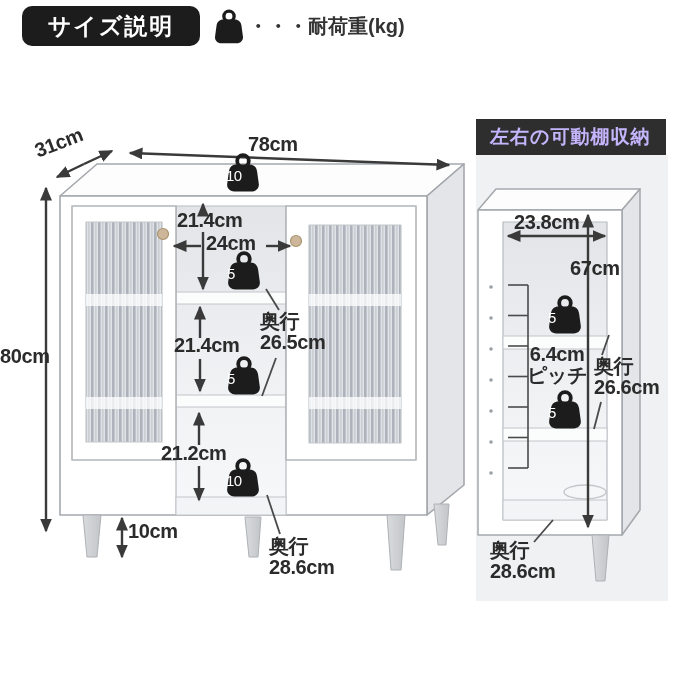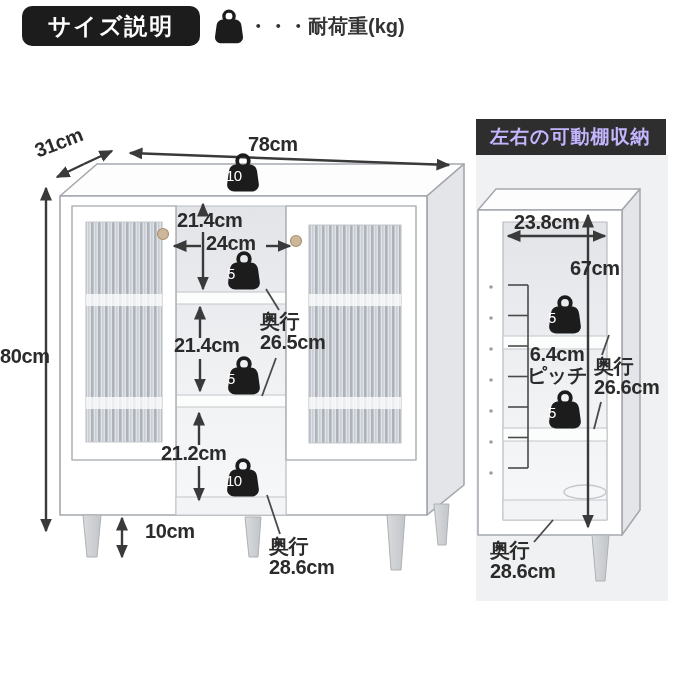--- a/index.html
+++ b/index.html
@@ -205,21 +205,21 @@
       <line x1="267" y1="495" x2="280" y2="534"></line>
       <line x1="609" y1="335" x2="602" y2="355"></line>
       <line x1="601" y1="402" x2="594" y2="429"></line>
       <line x1="553" y1="520" x2="534" y2="542"></line>
     </g>
   </svg>
 
   <div class="lbl" style="left:248px;top:134px;">78cm</div>
   <div class="lbl rot" style="left:32px;top:142px;">31cm</div>
   <div class="lbl" style="left:0px;top:346px;">80cm</div>
-  <div class="lbl" style="left:145px;top:521px;">10cm</div>
+  <div class="lbl" style="left:128px;top:521px;">10cm</div>
   <div class="lbl" style="left:177px;top:210px;">21.4cm</div>
   <div class="lbl" style="left:206px;top:233px;">24cm</div>
   <div class="lbl" style="left:174px;top:335px;">21.4cm</div>
   <div class="lbl" style="left:161px;top:443px;">21.2cm</div>
   <div class="lbl" style="left:260px;top:311px;">
     <div>奥行</div>
     <div>26.5cm</div>
   </div>
   <div class="lbl" style="left:269px;top:536px;">
     <div>奥行</div>

